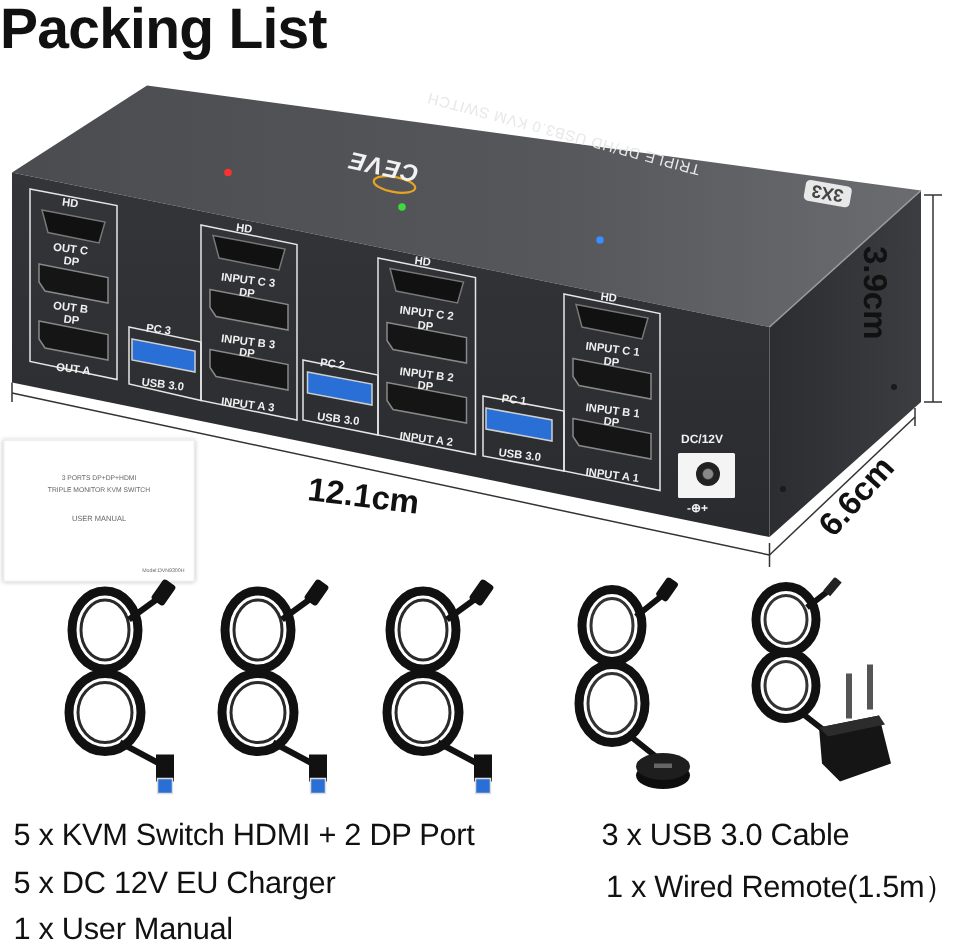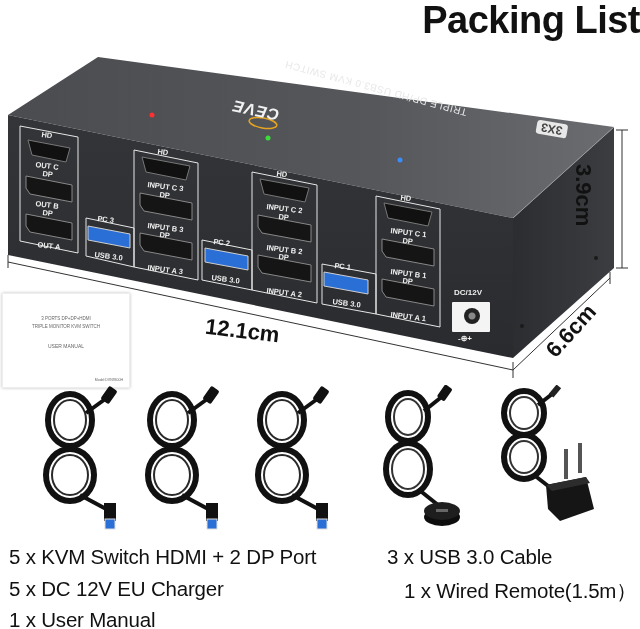--- a/index.html
+++ b/index.html
@@ -1,20 +1,20 @@
 <!DOCTYPE html>
 <html><head>
 <meta charset="utf-8">
 <style>
   * { box-sizing: border-box; margin: 0; padding: 0; }
   html, body { width: 640px; height: 629px; background: #ffffff; overflow: hidden; }
   body { position: relative; font-family: "Liberation Sans", sans-serif; color: #111; }
 
   .title {
-    position: absolute; left: 0; top: 0; width: 640px; text-align: right;
+    position: absolute; left: 0; top: 0; width: 640px; text-align: left;
     font-size: 38px; font-weight: bold; letter-spacing: -0.5px; line-height: 40px;
   }
 
   
   .device { position: absolute; left: 0; top: 0; width: 640px; height: 400px; }
   .device svg { position: absolute; left: 0; top: 0; }
 
   .dim-label {
     position: absolute; font-weight: bold; font-size: 22px; color: #111;
   }
@@ -301,17 +301,17 @@
     <path d="M44,90 L62,104" stroke="#111" stroke-width="4"></path>
     <polygon points="56,100 96,92 104,124 70,136 58,124" fill="#151515"></polygon>
     <polygon points="56,100 96,92 100,98 62,106" fill="#2c2c2c"></polygon>
     <rect x="74" y="64" width="4" height="30" fill="#555"></rect>
     <rect x="88" y="58" width="4" height="30" fill="#555"></rect>
   </svg>
 </div>
 
 <div class="items">
   <div class="item" style="left:9px;top:545px">5 x KVM Switch HDMI + 2 DP Port</div>
-  <div class="item" style="left:387px;top:545px">3 x USB 3.0 Cable</div>
+  <div class="item" style="left:401px;top:545px">3 x USB 3.0 Cable</div>
   <div class="item" style="left:9px;top:577px">5 x DC 12V EU Charger</div>
   <div class="item" style="left:404px;top:577px">1 x Wired Remote(1.5m）</div>
   <div class="item" style="left:9px;top:608px">1 x User Manual</div>
 </div>
 
 </body></html>

